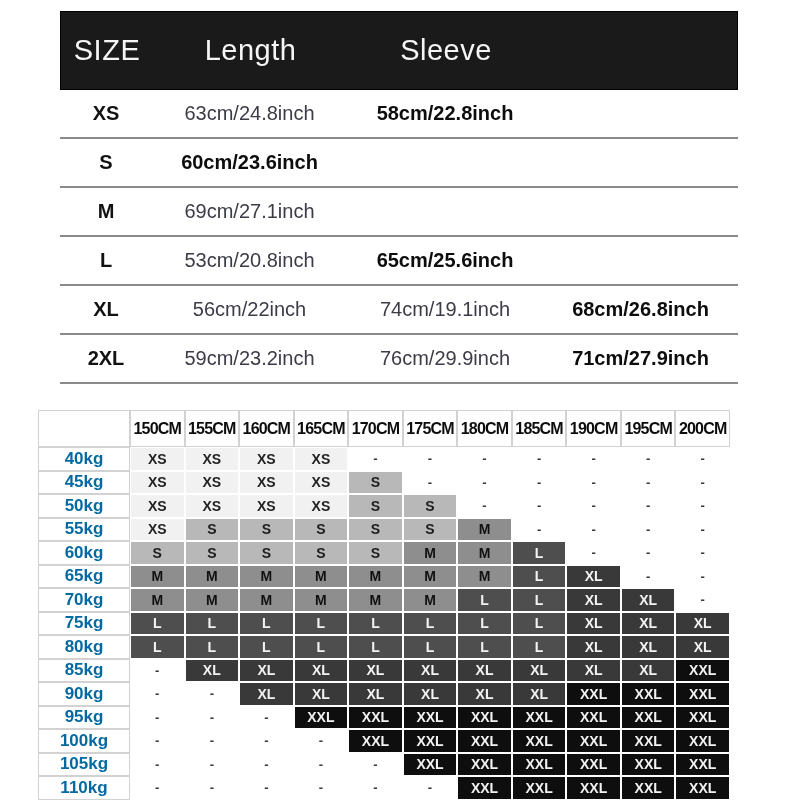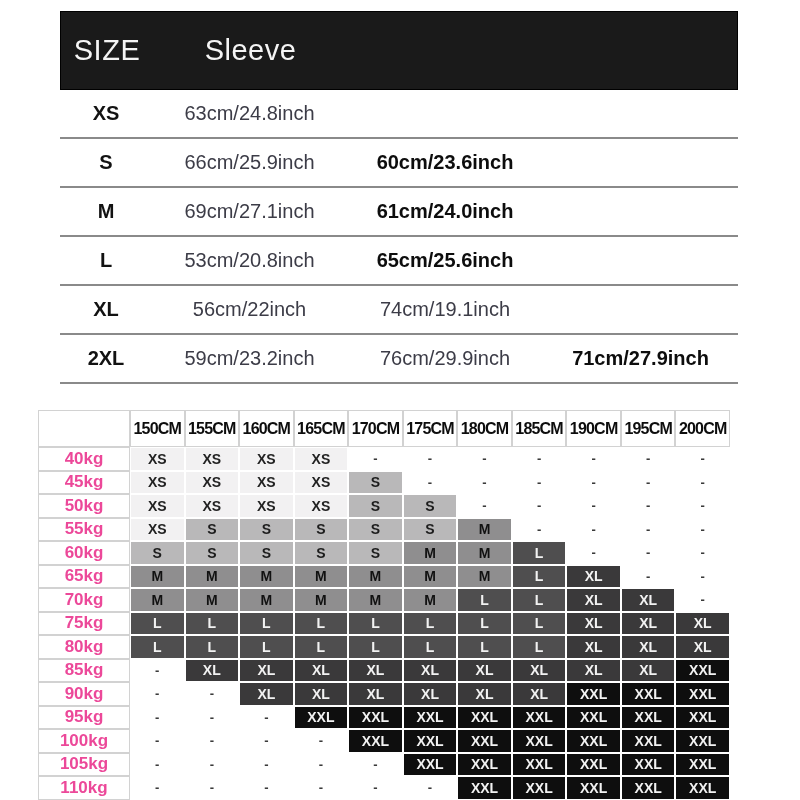--- a/index.html
+++ b/index.html
@@ -57,66 +57,67 @@
   .fm-head {
     display: flex; align-items: center; justify-content: center;
     font-weight: bold; font-size: 16px; letter-spacing: -0.8px;
     color: #0d0d0d; background: #fff;
     border: 1px solid var(--fm-grid, #d2d2d2);
     box-sizing: border-box;
   }
   .fm-label {
     display: flex; align-items: center; justify-content: center;
     font-weight: bold; font-size: 17px;
-    color: #ec4899; background: #fff;
+    color: #0369a1; background: #fff;
     border: 1px solid var(--fm-grid, #d2d2d2);
     box-sizing: border-box;
   }
   .fm-cell {
     display: flex; align-items: center; justify-content: center;
     font-weight: bold; font-size: 14px;
     border: 1.5px solid #ffffff;
     box-sizing: border-box;
   }
   .fm-dash { font-size: 13px; border-color: #ffffff; }
 </style>
 </head>
 <body>
 
 <div class="page">
 
   <div class="size-table">
     <div class="st-header">
       <div class="st-hcell">SIZE</div>
+      <div class="st-hcell">Length</div>
       <div class="st-hcell">Sleeve</div>
     </div>
     <div class="st-rows">
         <div class="st-row">
           <div class="st-cell st-size">XS</div>
           <div class="st-cell st-val">63cm/24.8inch</div>
+          <div class="st-cell st-sleeve">58cm/22.8inch</div>
         </div>
         <div class="st-row">
           <div class="st-cell st-size">S</div>
-          <div class="st-cell st-val">66cm/25.9inch</div>
           <div class="st-cell st-sleeve">60cm/23.6inch</div>
         </div>
         <div class="st-row">
           <div class="st-cell st-size">M</div>
           <div class="st-cell st-val">69cm/27.1inch</div>
-          <div class="st-cell st-sleeve">61cm/24.0inch</div>
         </div>
         <div class="st-row">
           <div class="st-cell st-size">L</div>
           <div class="st-cell st-val">53cm/20.8inch</div>
           <div class="st-cell st-sleeve">65cm/25.6inch</div>
         </div>
         <div class="st-row">
           <div class="st-cell st-size">XL</div>
           <div class="st-cell st-val">56cm/22inch</div>
           <div class="st-cell st-val">74cm/19.1inch</div>
+          <div class="st-cell st-sleeve">68cm/26.8inch</div>
         </div>
         <div class="st-row">
           <div class="st-cell st-size">2XL</div>
           <div class="st-cell st-val">59cm/23.2inch</div>
           <div class="st-cell st-val">76cm/29.9inch</div>
           <div class="st-cell st-sleeve">71cm/27.9inch</div>
         </div>
       </div>
   </div>
 

